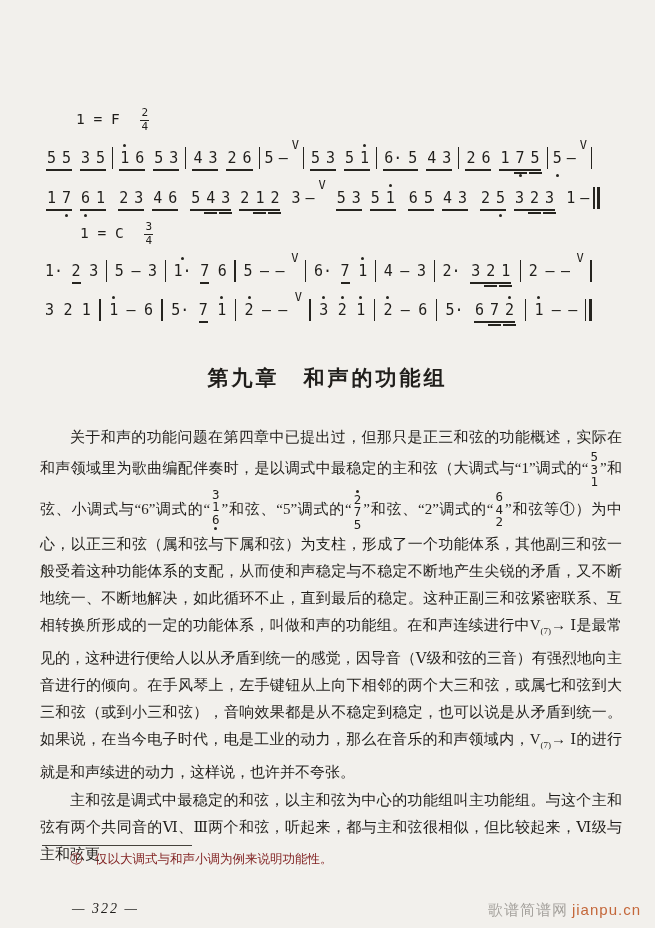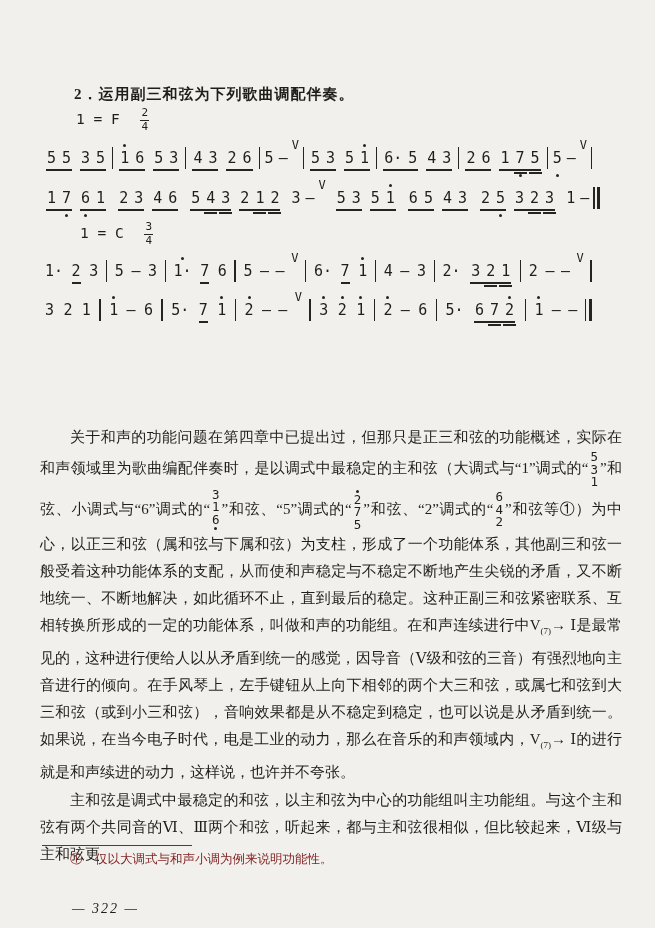--- a/index.html
+++ b/index.html
@@ -51,21 +51,20 @@
   .chord{display:inline-flex;flex-direction:column;align-items:center;vertical-align:middle;
          margin:0 2px;font-family:"DejaVu Sans Mono",monospace;font-size:12.5px;line-height:12.5px;text-indent:0;}
   .cdot{width:3px;height:3px;border-radius:50%;background:#26241f;margin:1px auto;}
   .v7 sub{font-size:9px;}
 </style>
 </head>
 <body>
 
 <div class="page" style="background: rgb(242, 240, 236);">
 
-  <div class="ex-heading">2．运用副三和弦为下列歌曲调配伴奏。</div>
 
   <div class="keysig" id="key0">
     <span>1 = F</span>
     <span class="tsig">
       <span>2</span>
       <span class="tsl"></span>
       <span>4</span>
     </span>
   </div>
 
@@ -313,20 +312,21 @@
       <span class="bar"></span>
       <span class="note"><span class="nt">1</span><span class="hid"></span></span>
       <span class="dash">—</span>
       <span class="dash">—</span>
       <span class="endbar">
         <span class="ebl"></span>
         <span class="ebl"></span>
       </span>
     </div>
 
+  <div class="chapter">第九章　和声的功能组</div>
 
   <div class="para" id="para1">关于和声的功能问题在第四章中已提出过，但那只是正三和弦的功能概述，实际在和声领域里为歌曲编配伴奏时，是以调式中最稳定的主和弦（大调式与“1”调式的“<span class="chord">
         <span class="ct">5</span>
         <span class="ct">3</span>
         <span class="ct">1</span>
       </span>”和弦、小调式与“6”调式的“<span class="chord">
         <span class="ct">3</span>
         <span class="ct">1</span>
         <span class="ct">6</span>
         <span class="cdot"></span>
@@ -341,14 +341,17 @@
         <span class="ct">2</span>
       </span>”和弦等①）为中心，以正三和弦（属和弦与下属和弦）为支柱，形成了一个功能体系，其他副三和弦一般受着这种功能体系的支配，从而使和声稳定与不稳定不断地产生尖锐的矛盾，又不断地统一、不断地解决，如此循环不止，直到最后的稳定。这种正副三和弦紧密联系、互相转换所形成的一定的功能体系，叫做和声的功能组。在和声连续进行中<span class="v7"><span class="v7base">V</span><sub>(7)</sub><span class="v7arrow">→ Ⅰ</span></span>是最常见的，这种进行便给人以从矛盾到统一的感觉，因导音（Ⅴ级和弦的三音）有强烈地向主音进行的倾向。在手风琴上，左手键钮从上向下相邻的两个大三和弦，或属七和弦到大三和弦（或到小三和弦），音响效果都是从不稳定到稳定，也可以说是从矛盾到统一。如果说，在当今电子时代，电是工业的动力，那么在音乐的和声领域内，<span class="v7"><span class="v7base">V</span><sub>(7)</sub><span class="v7arrow">→ Ⅰ</span></span>的进行就是和声续进的动力，这样说，也许并不夸张。</div>
 
 
   <div class="para" id="para2">主和弦是调式中最稳定的和弦，以主和弦为中心的功能组叫主功能组。与这个主和弦有两个共同音的Ⅵ、Ⅲ两个和弦，听起来，都与主和弦很相似，但比较起来，Ⅵ级与主和弦更</div>
 
   <div class="fnrule"></div>
   <div class="footnote">①　仅以大调式与和声小调为例来说明功能性。</div>
   <div class="pagenum">— 322 —</div>
 
+  <div class="watermark">
+    <span id="wm-site" style="color: rgb(165, 162, 157);">歌谱简谱网</span><span id="wm-domain" style="color: rgb(196, 103, 58);">jianpu.cn</span>
+  </div>
 
 </div>
 
 </body></html>

